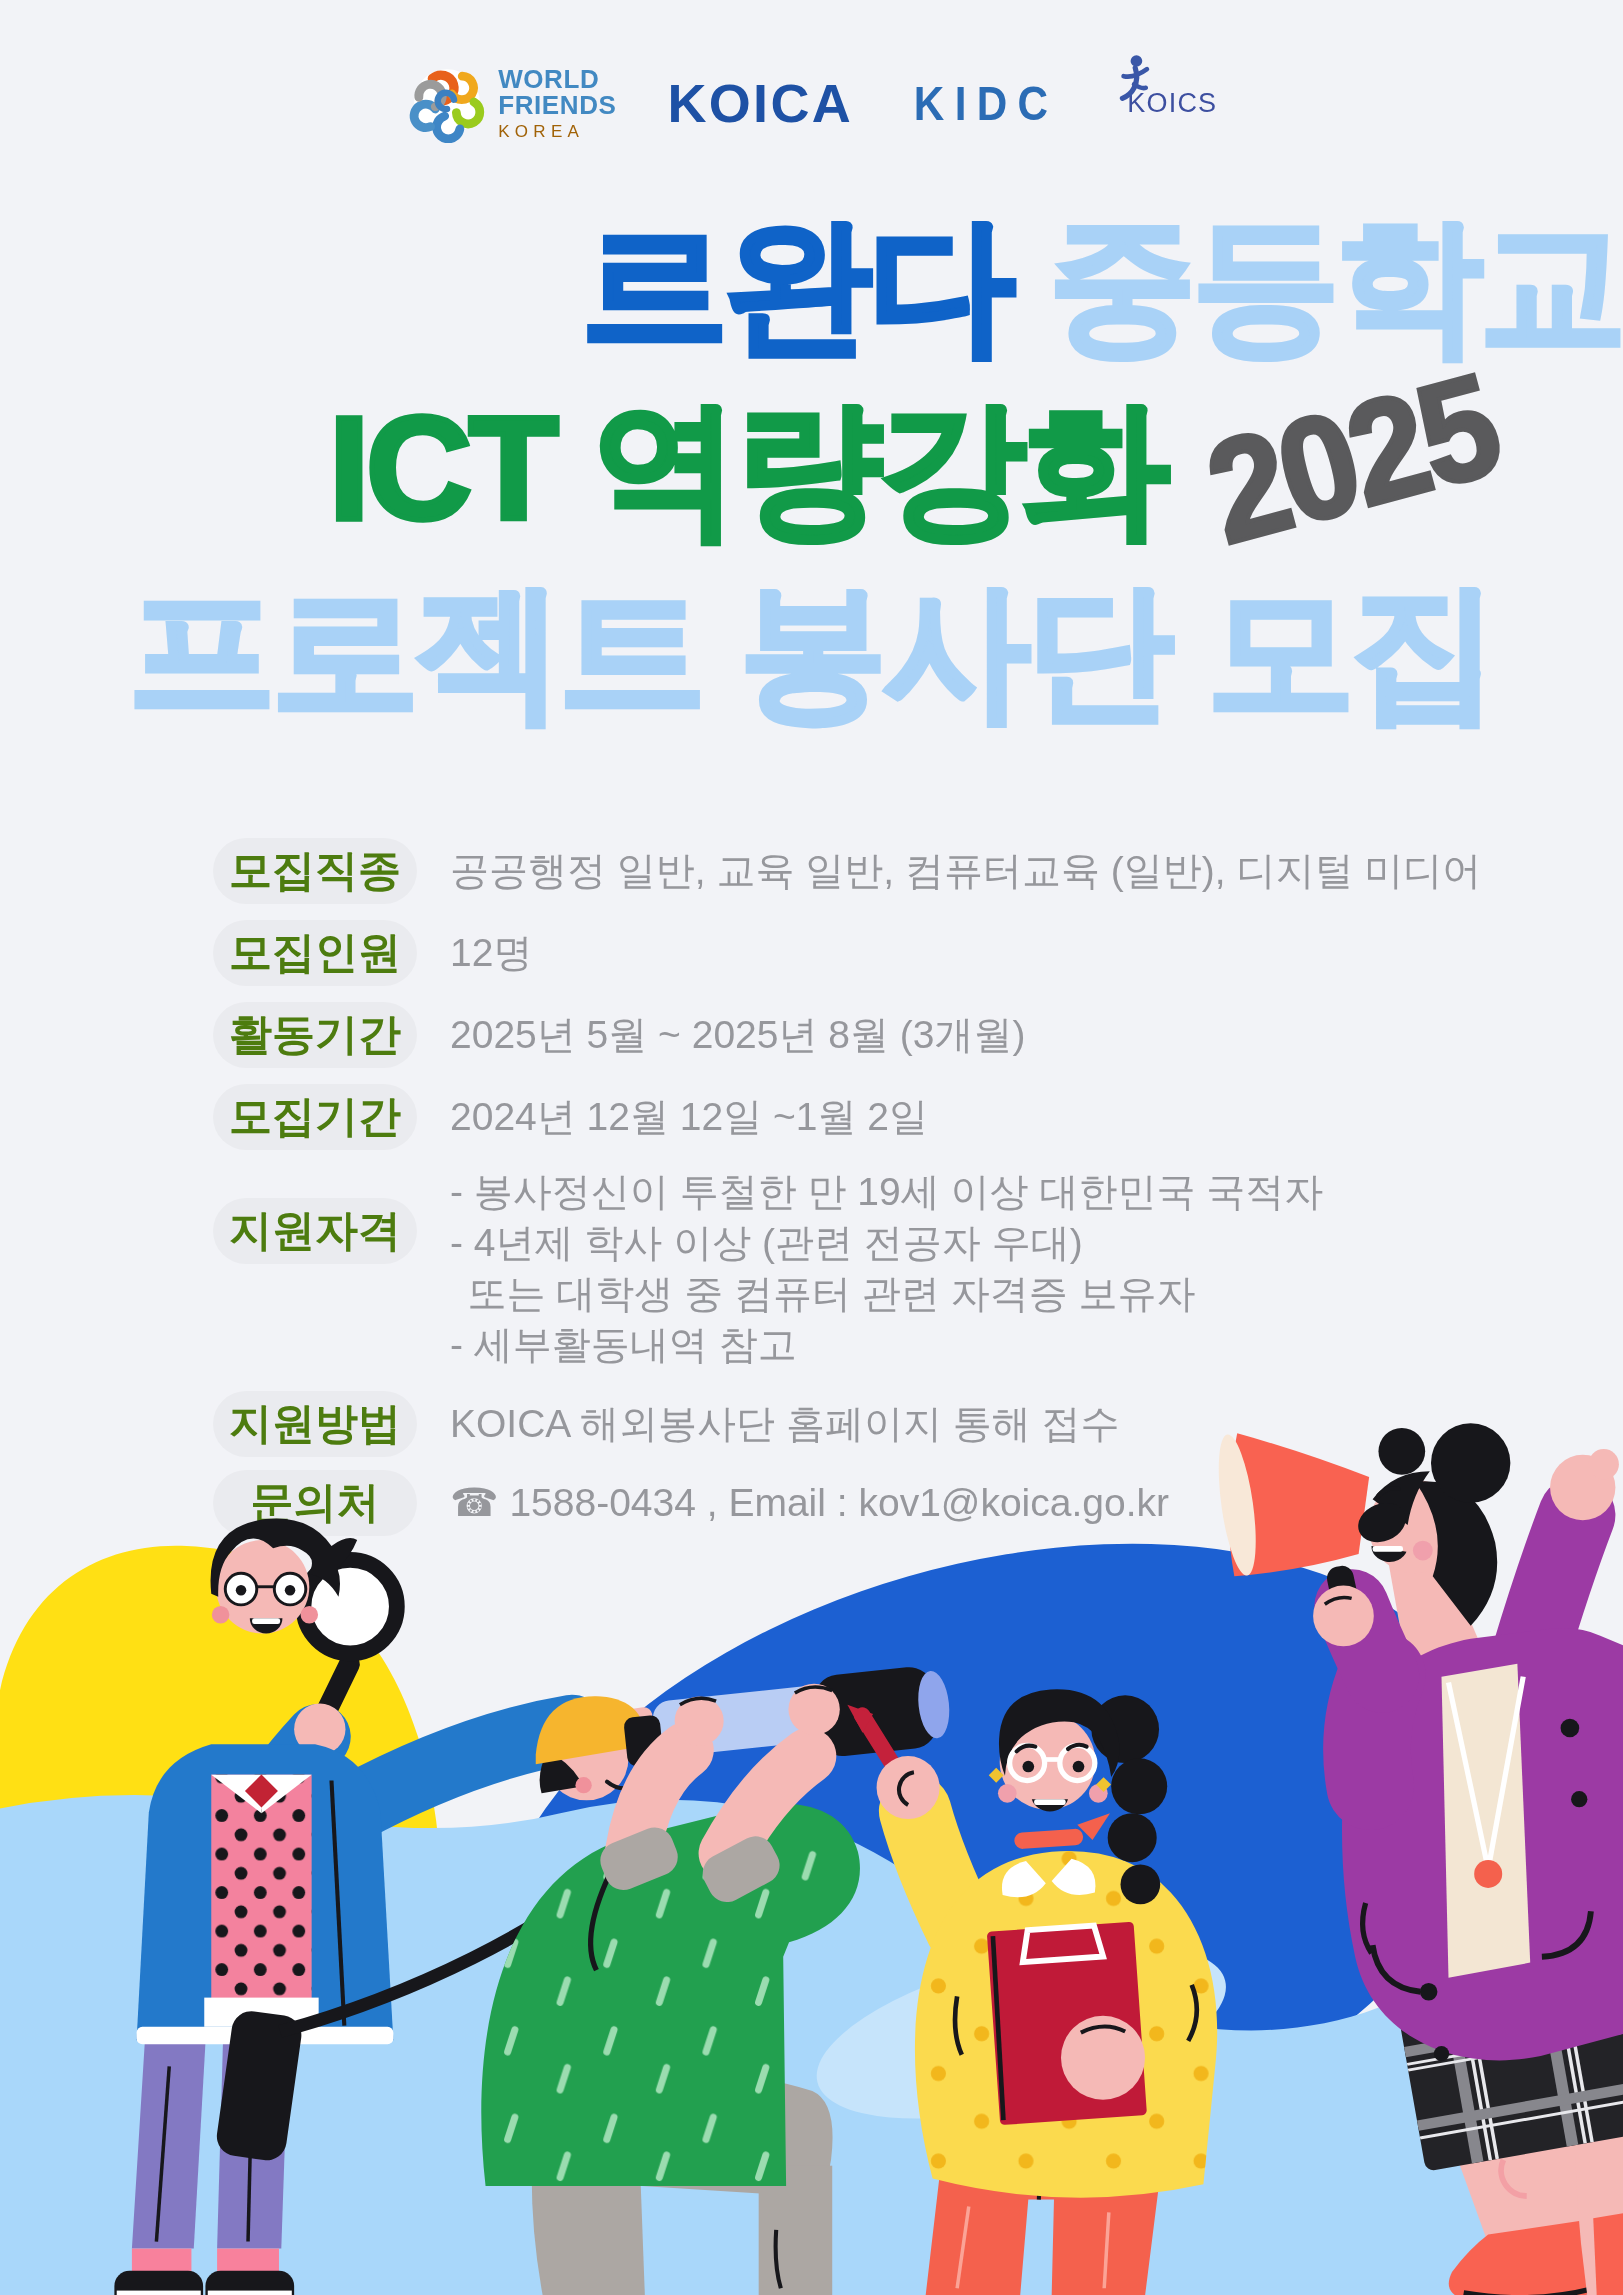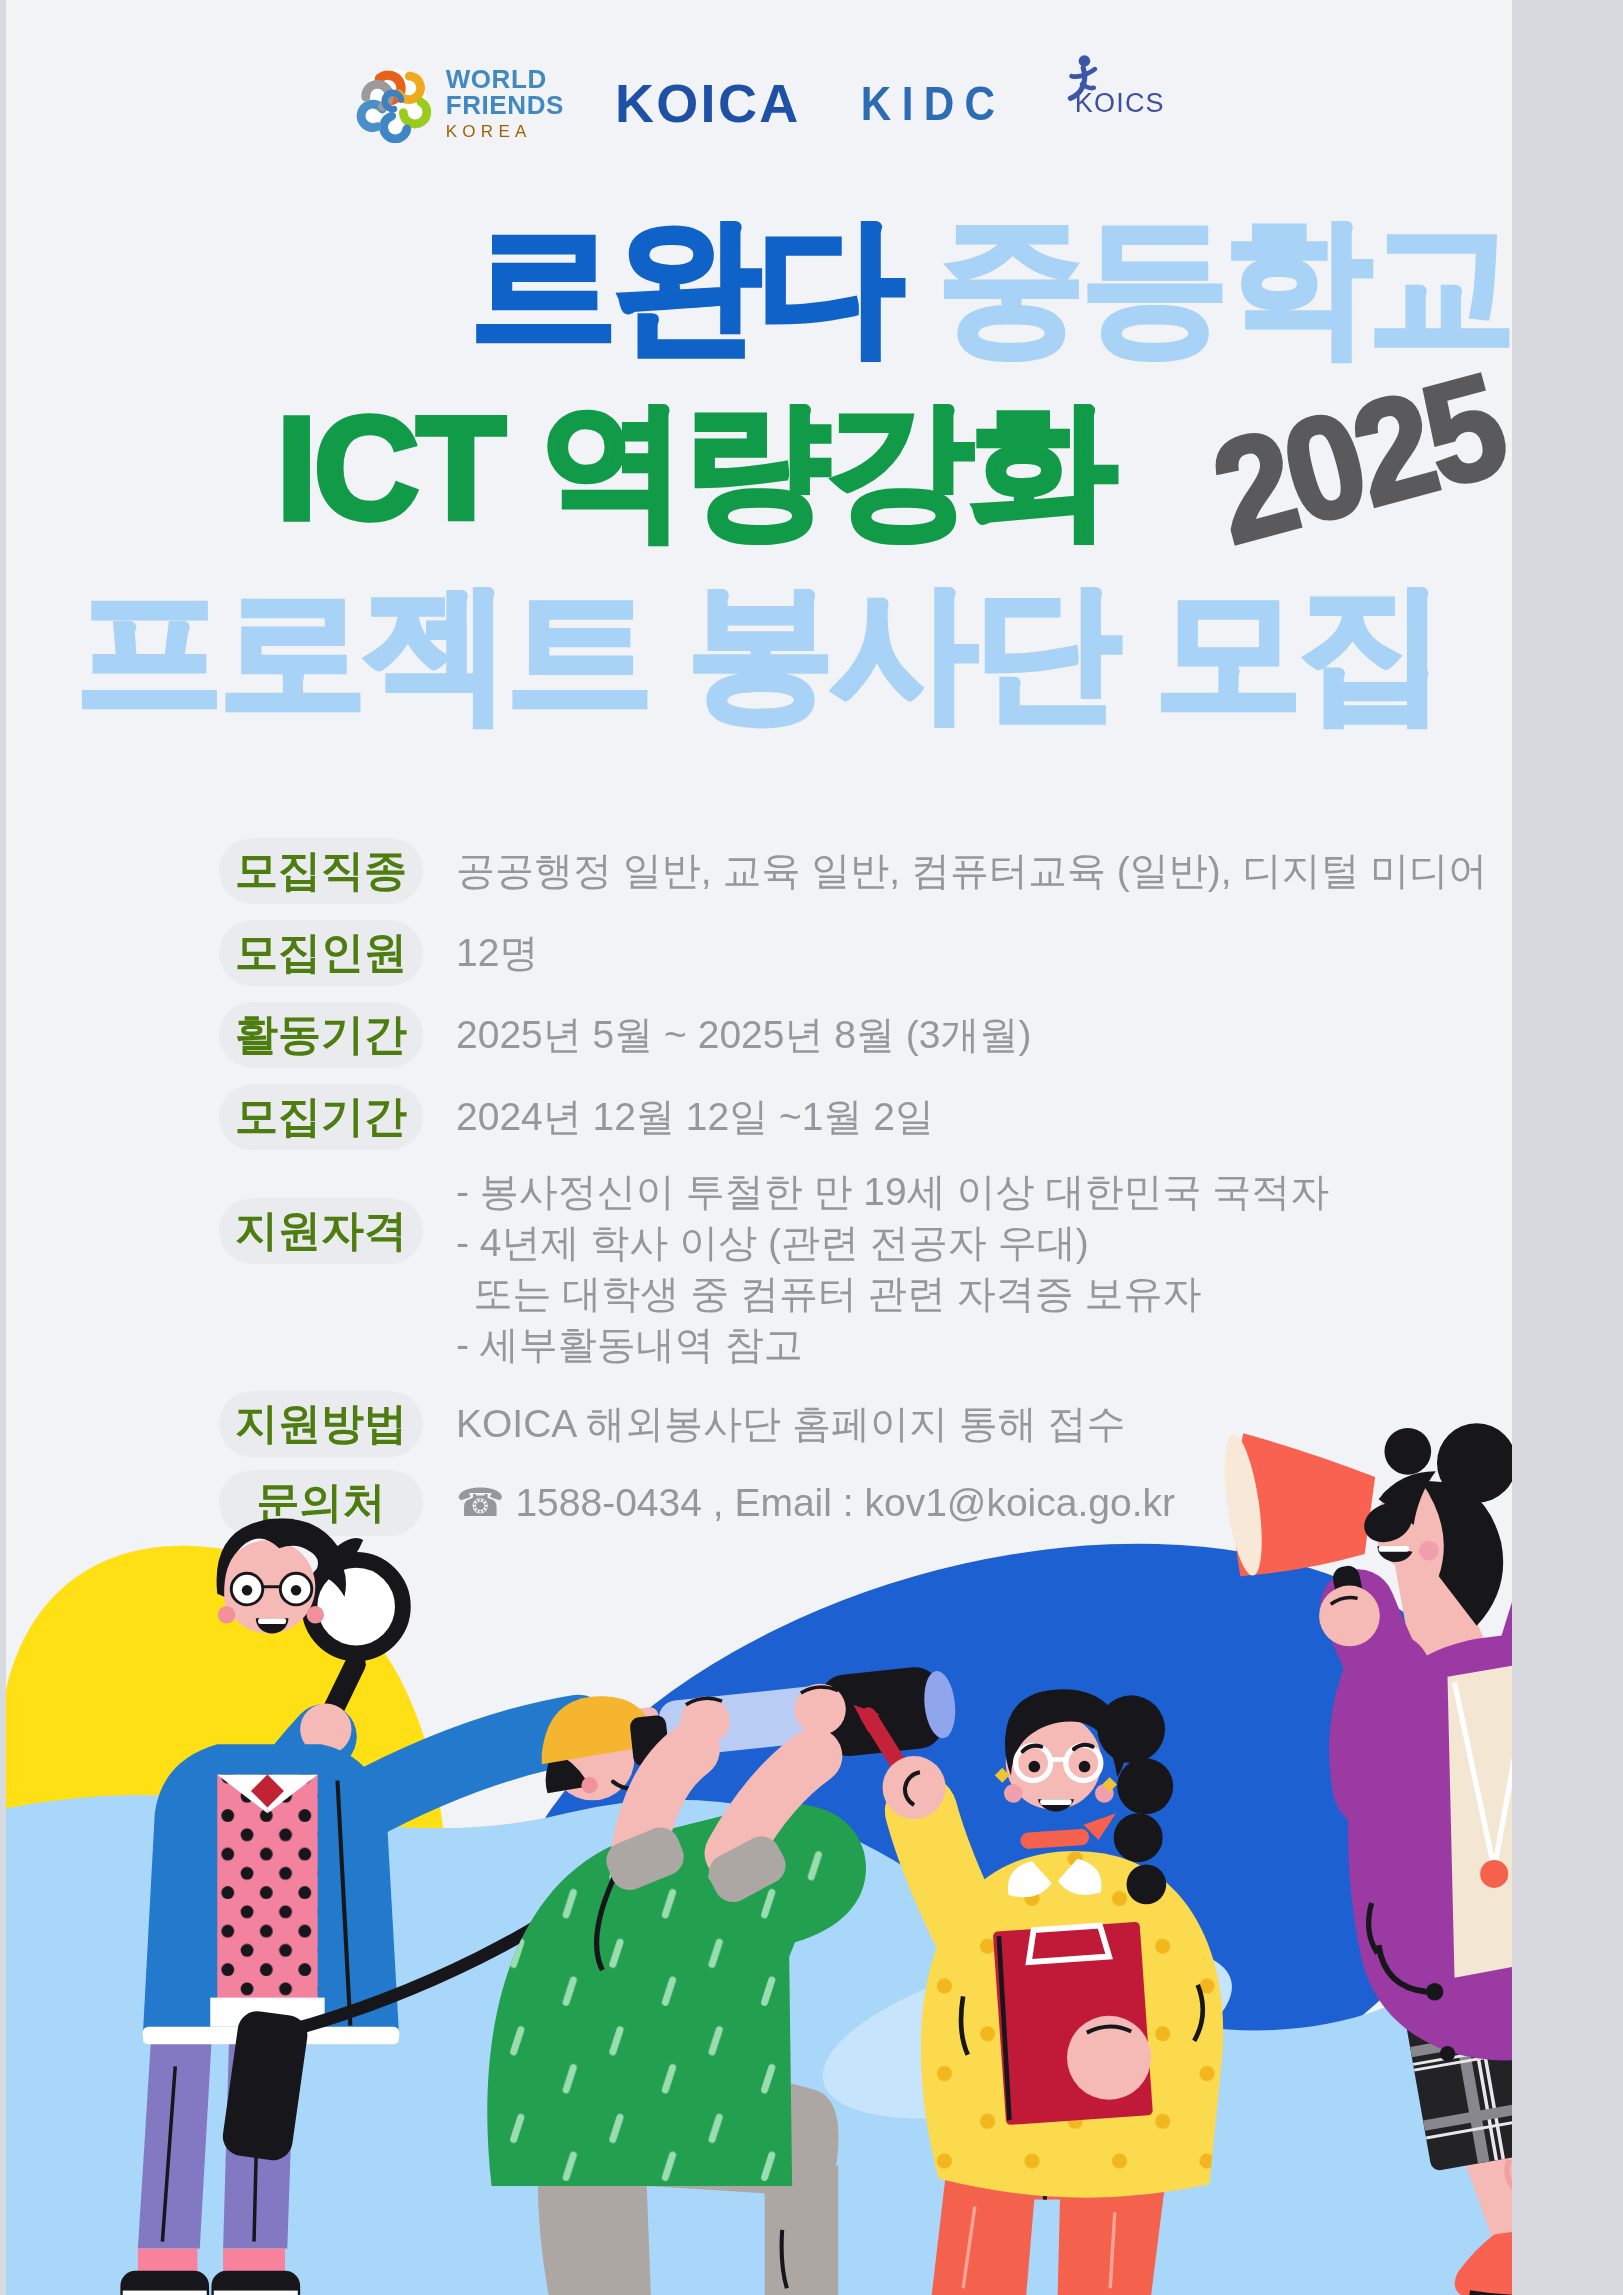--- a/index.html
+++ b/index.html
@@ -1,17 +1,17 @@
 <!DOCTYPE html>
 <html style="font-size:9.3px"><head>
 <meta charset="utf-8">
 <style>
   html,body{margin:0;padding:0;background:#d8dadf;}
-  .poster{position:relative;width:1506px;height:2295px;background:#F2F3F7;overflow:hidden;
-          font-family:"Liberation Sans",sans-serif;margin-left:6px;}
+  .poster{position:relative;width:1623px;height:2295px;background:#F2F3F7;overflow:hidden;
+          font-family:"Liberation Sans",sans-serif;}
   
   .logos{position:absolute;top:61px;left:0;width:100%;display:flex;justify-content:center;
          align-items:center;gap:51px;}
   .wf{display:flex;align-items:center;gap:10.5px;}
   .wf-text{display:flex;flex-direction:column;line-height:1;}
   .wf-line{font-size:26px;font-weight:bold;color:#4289C2;letter-spacing:0.6px;}
   .wf-korea{font-size:17px;color:#a16207;letter-spacing:5.3px;margin-top:4.7px;}
   .koica-text{font-size:54px;font-weight:bold;color:#1E51A5;letter-spacing:2.3px;}
   .kidc-text{font-size:48px;font-weight:bold;color:#2B6CB5;letter-spacing:11.7px;transform:scaleX(.88);}
   .koics{position:relative;padding-left:8.2px;}

